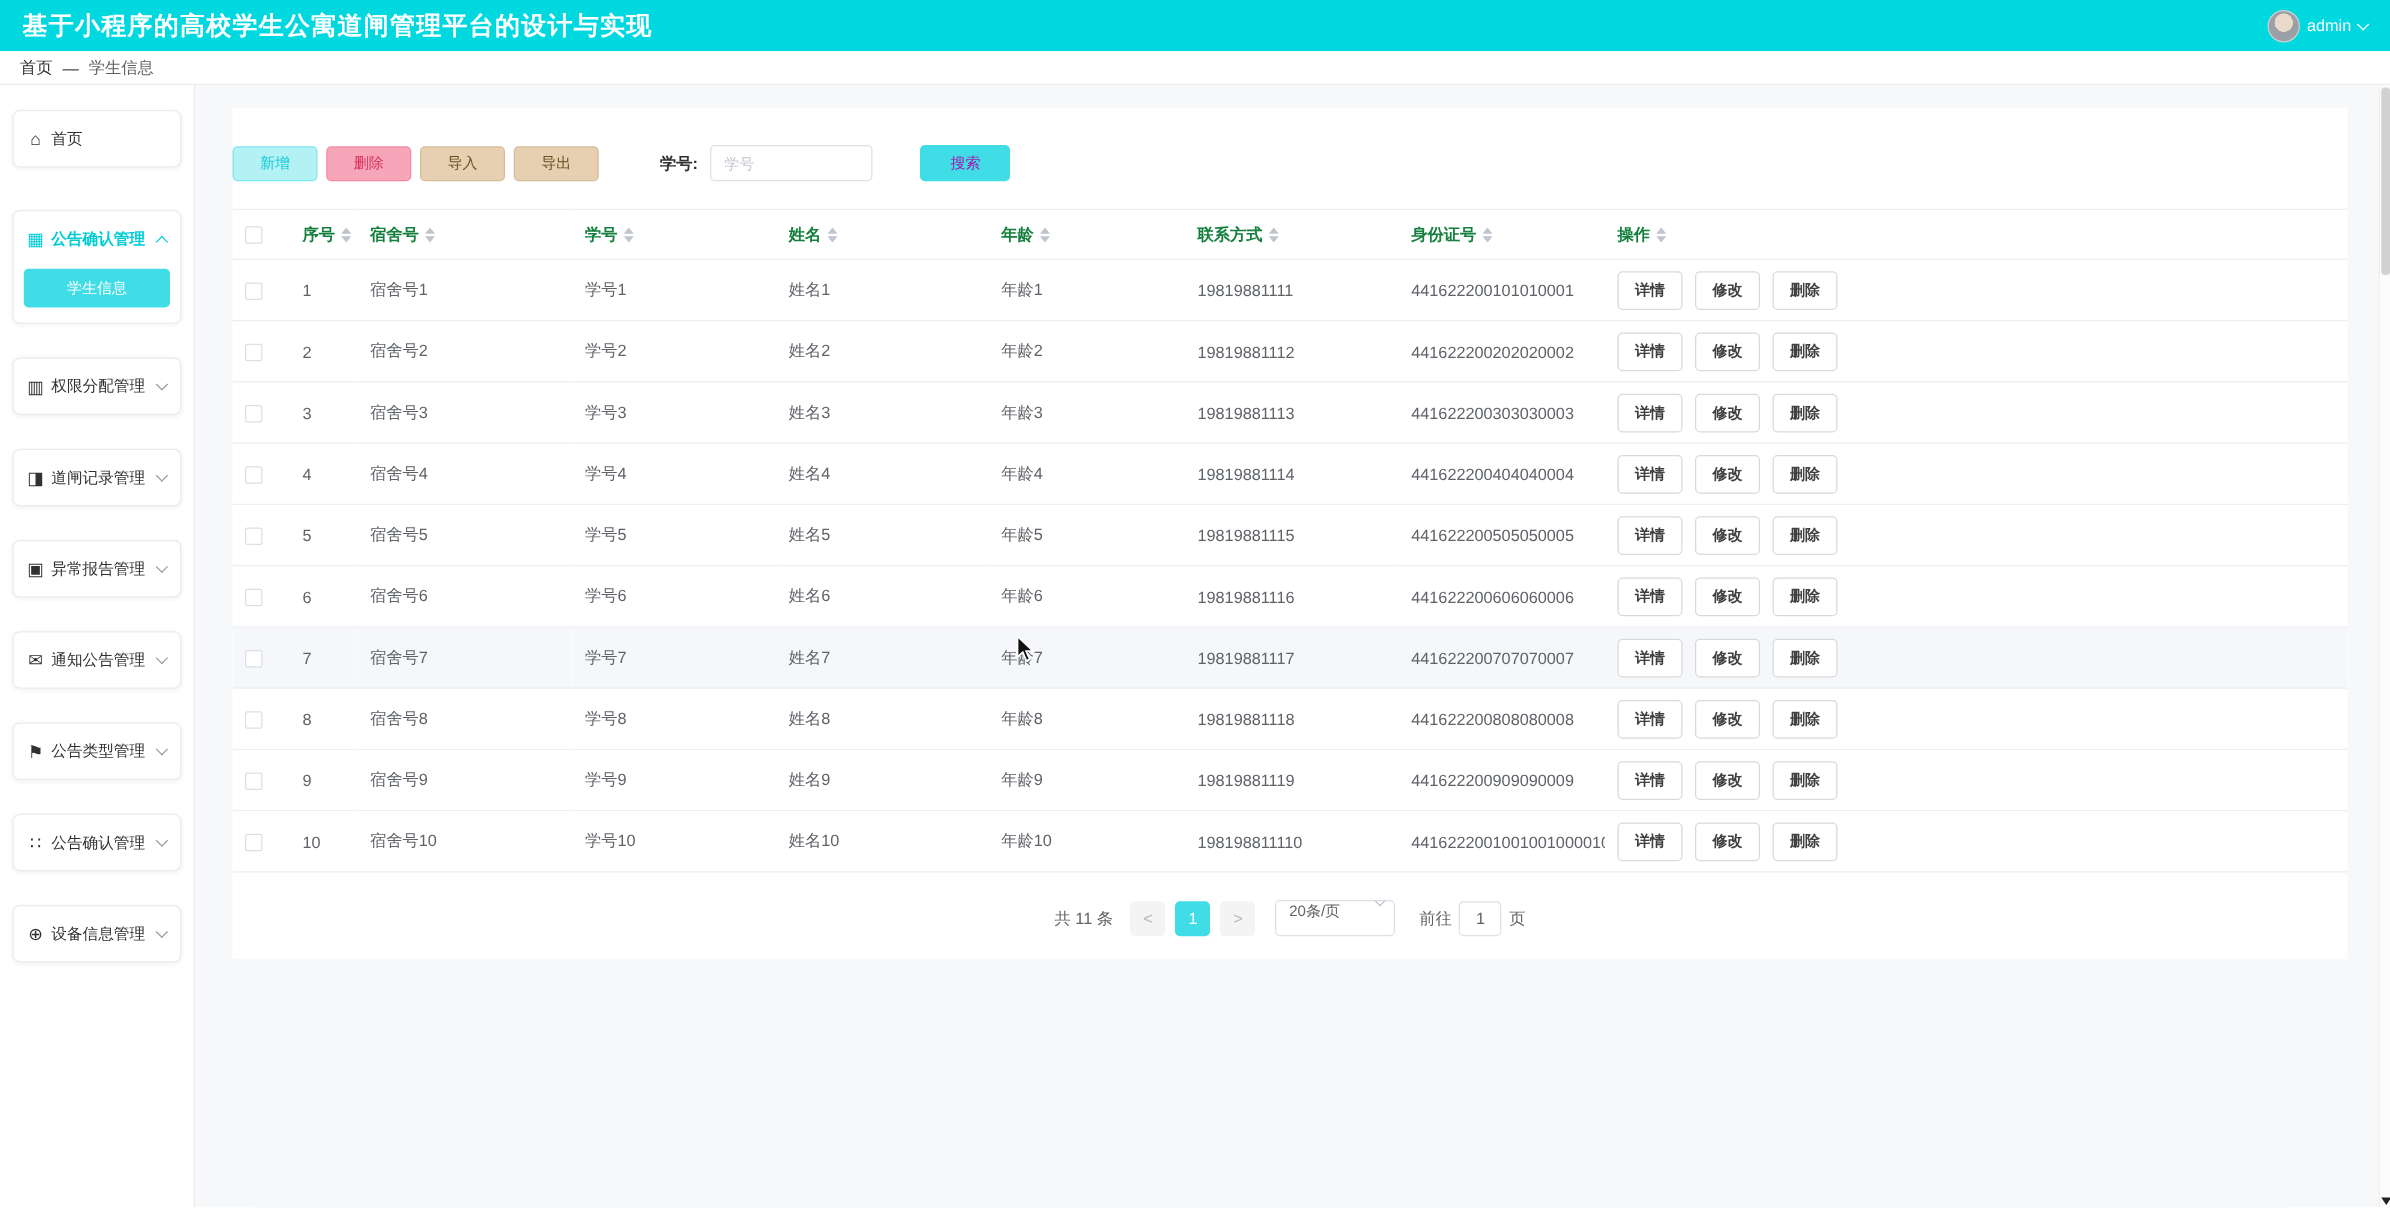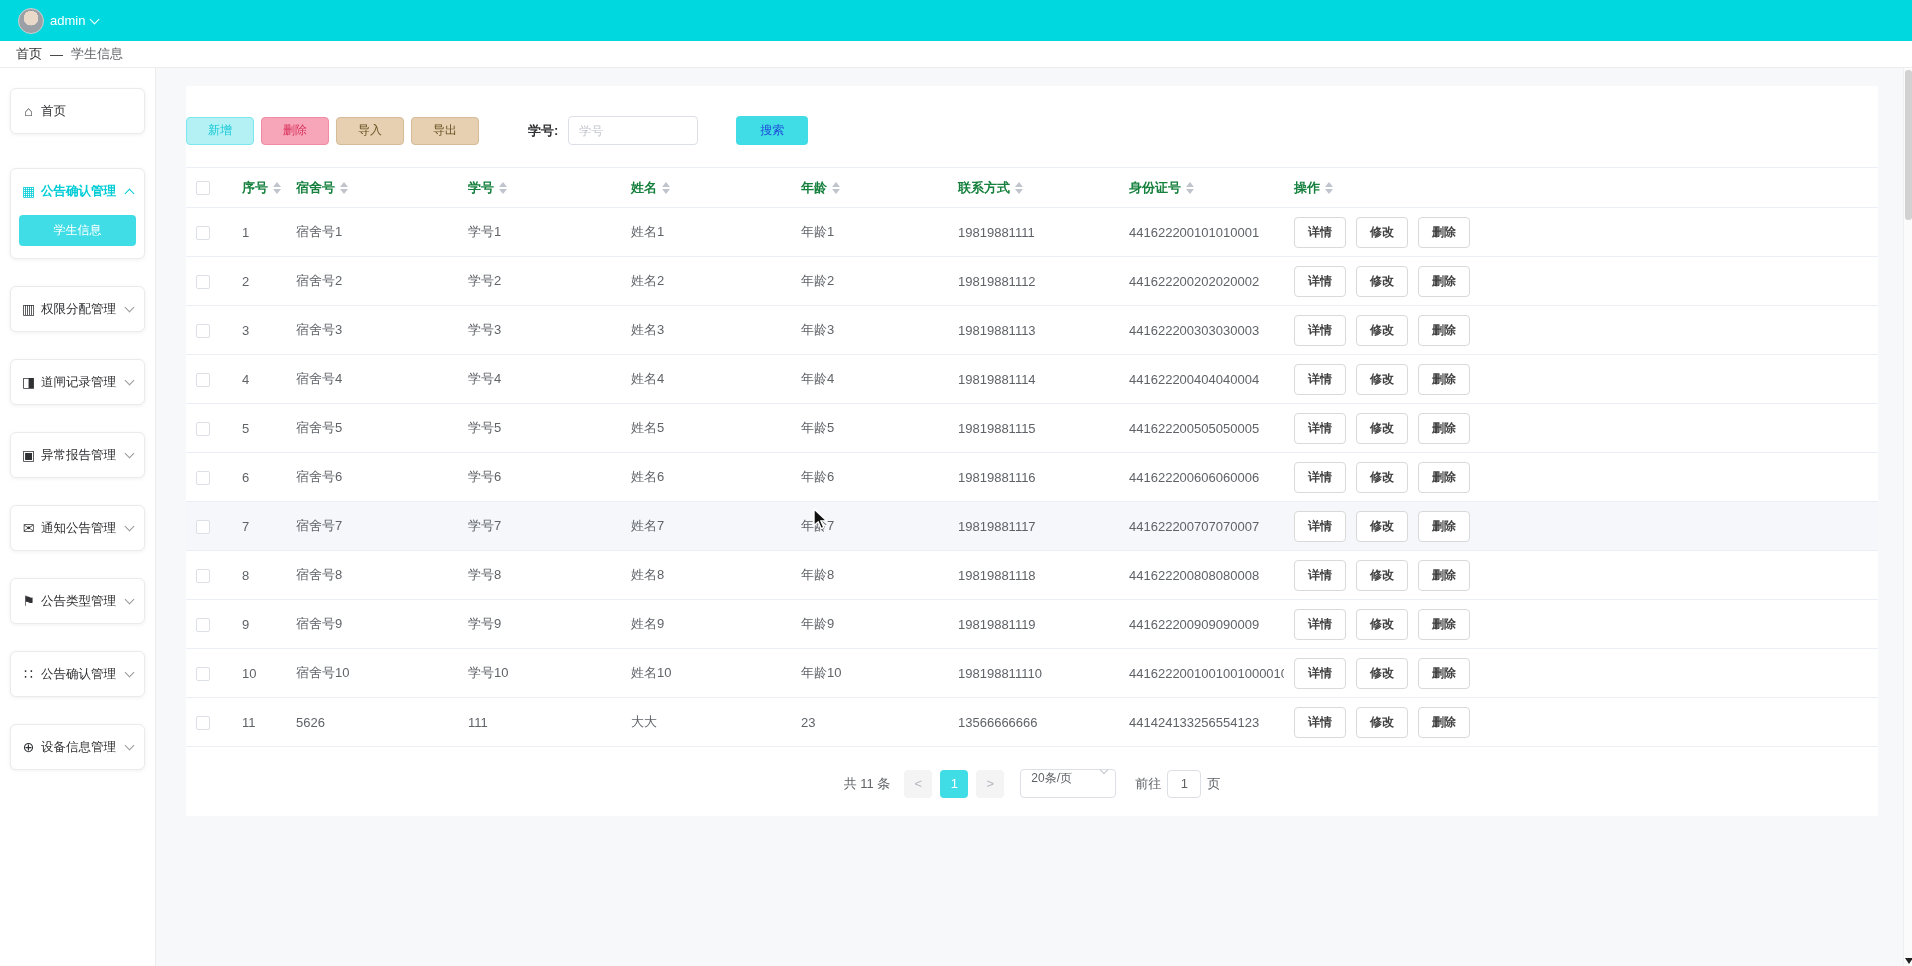--- a/index.html
+++ b/index.html
@@ -77,21 +77,21 @@
   .tb-del{ background:var(--del-bg); border-color:var(--del-border); color:var(--del-text); }
   .tb-io{ background:var(--io-bg); border-color:var(--io-border); color:var(--io-text); }
   .search-label{ font-size:13px; color:#303133; font-weight:bold; margin:0 10px 0 42px; }
   .search-input{
     width:130px; height:29px; border:1px solid #dcdfe6; border-radius:4px;
     padding:0 10px; font-size:12px; color:#606266; font-family:inherit; outline:none;
   }
   .search-input::placeholder{ color:#c0c4cc; }
   .search-btn{
     margin-left:38px; height:29px; padding:0 24px; background:var(--accent-btn);
-    color:#1d4ed8; border:none; border-radius:4px; font-size:12px; cursor:pointer; font-family:inherit;
+    color:#a21caf; border:none; border-radius:4px; font-size:12px; cursor:pointer; font-family:inherit;
   }
 
   
   table{ width:100%; border-collapse:collapse; table-layout:fixed; }
   thead tr{ height:40px; }
   th{
     text-align:left; font-size:13px; color:#15803d; font-weight:bold;
     border-top:1px solid var(--border); border-bottom:1px solid var(--border);
     padding:0 10px; white-space:nowrap;
   }
@@ -153,20 +153,21 @@
   .v-scrollbar{ position:absolute; right:0; top:68px; bottom:0; width:9px; background:#fbfbfb; border-left:1px solid #f0f0f0;}
   .v-thumb{ position:absolute; top:2px; left:1px; width:7px; height:150px; background:#d2d2d2; border-radius:3px;}
   .v-arrow{ position:absolute; bottom:2px; left:1px; width:0; height:0;
     border-left:4px solid transparent; border-right:4px solid transparent; border-top:6px solid #222; }
   .mouse-cursor{ position:absolute; left:812px; top:508px; z-index:99; pointer-events:none; }
 </style>
 </head>
 <body>
 
 <header class="app-header">
+  <div class="app-title">基于小程序的高校学生公寓道闸管理平台的设计与实现</div>
   <div class="user-box">
     <span class="avatar"></span>
     <span>admin</span>
     <span class="chev"></span>
   </div>
 </header>
 
 <nav class="breadcrumb">
   <span>首页</span>
   <span class="sep">—</span>
@@ -395,31 +396,20 @@
               <td><span class="checkbox"></span></td>
               <td>10</td>
               <td>宿舍号10</td>
               <td>学号10</td>
               <td>姓名10</td>
               <td>年龄10</td>
               <td>198198811110</td>
               <td>4416222001001001000010</td>
               <td><button class="act-btn">详情</button><button class="act-btn">修改</button><button class="act-btn">删除</button></td>
             </tr>
-            <tr>
-              <td><span class="checkbox"></span></td>
-              <td>11</td>
-              <td>5626</td>
-              <td>111</td>
-              <td>大大</td>
-              <td>23</td>
-              <td>13566666666</td>
-              <td>441424133256554123</td>
-              <td><button class="act-btn">详情</button><button class="act-btn">修改</button><button class="act-btn">删除</button></td>
-            </tr>
           </tbody>
       </table>
 
       <div class="pagination">
         <span class="pg-total">共 11 条</span>
         <span class="pg-btn">&lt;</span>
         <span class="pg-page">1</span>
         <span class="pg-btn">&gt;</span>
         <span class="pg-size">
           <span>20条/页</span>

